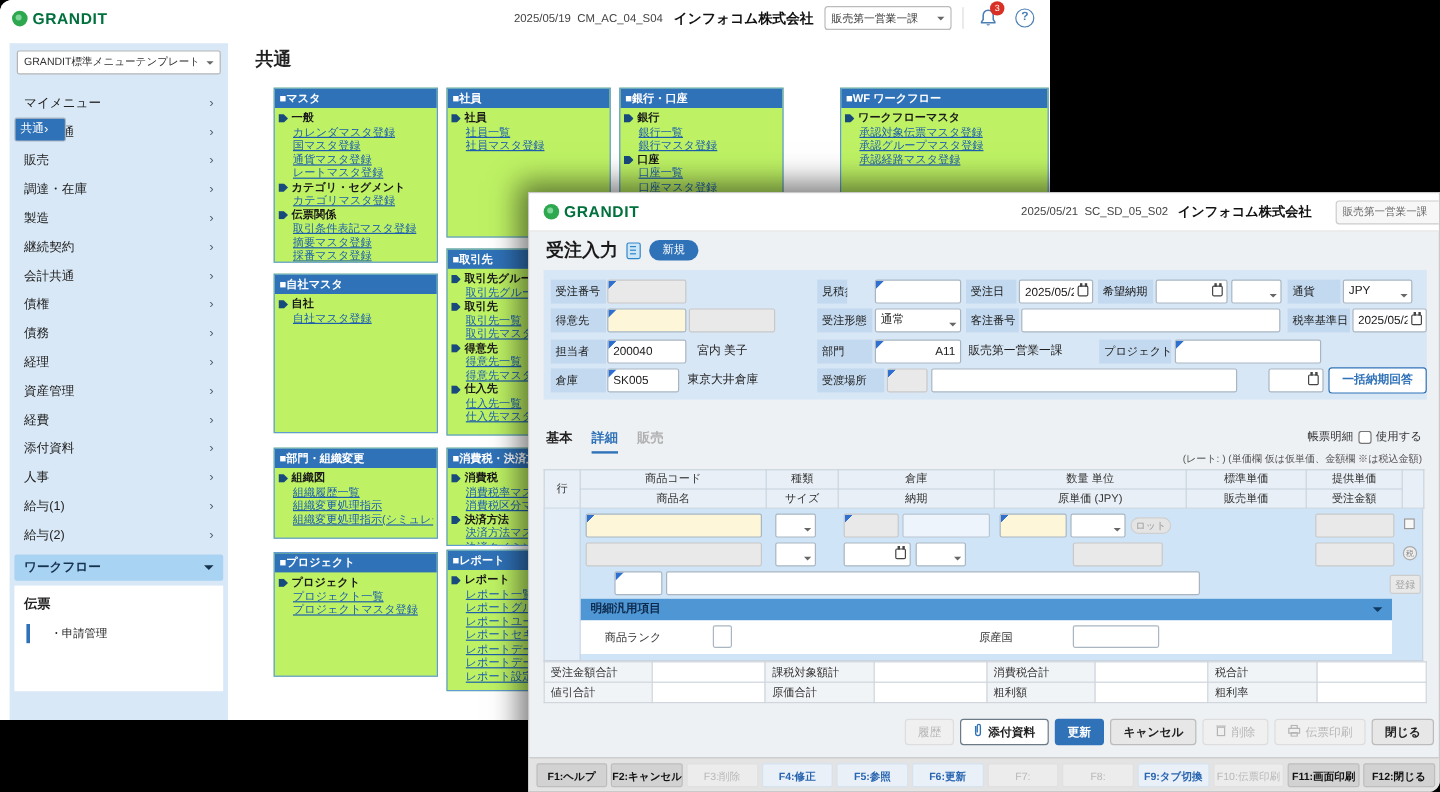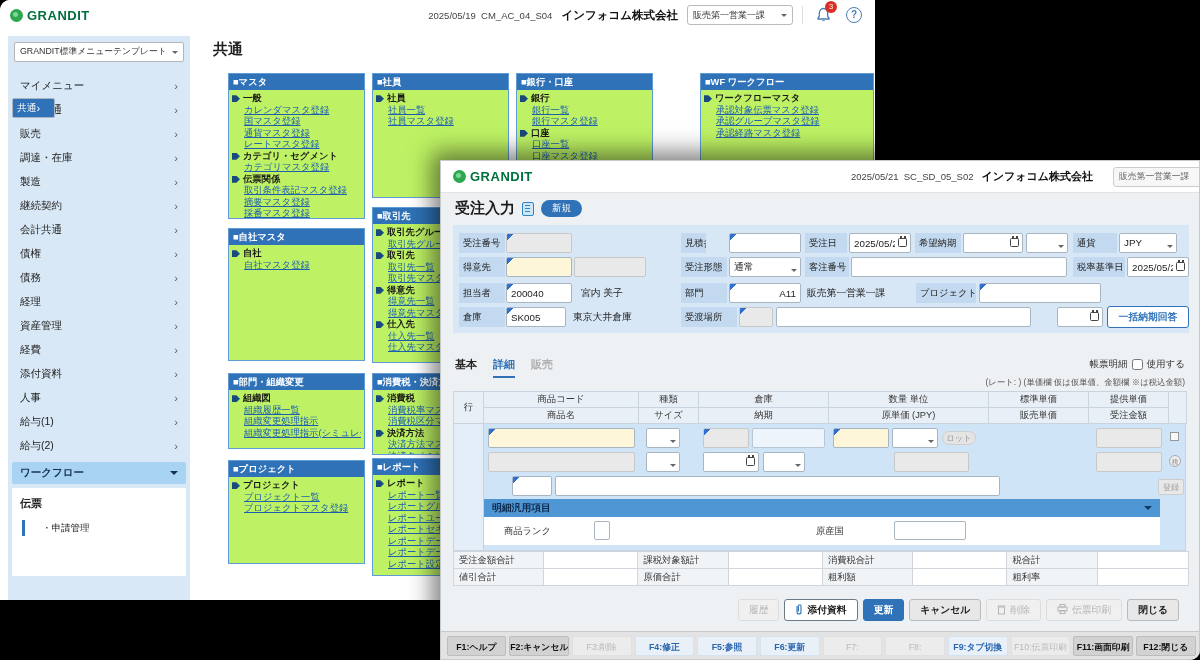--- a/index.html
+++ b/index.html
@@ -102,21 +102,21 @@
   .dwin{position:absolute;top:4px;height:19px;border:1px solid #a9b6c2;border-radius:2px;background:#fff;}
   .regbtn{position:absolute;right:1px;width:26px;height:16px;background:#e8e8e8;border:1px solid #ccc;border-radius:2px;color:#a3a3a3;font-size:8.3px;text-align:center;line-height:14px;}
 
   
   #totals{border-collapse:collapse;position:absolute;left:12px;top:390px;width:736px;table-layout:fixed;}
   #totals td{border:1px solid #d0d6dc;height:17px;font-size:9.3px;padding:0 5px;white-space:nowrap;overflow:hidden;}
   #totals td.lab{background:#f1f4f7;color:#333;}
   #totals td.val{background:#fff;}
 
   
-  #actions{position:absolute;right:20px;top:438px;display:flex;gap:5px;align-items:flex-start;}
+  #actions{position:absolute;right:4px;top:438px;display:flex;gap:5px;align-items:flex-start;}
   .abtn{height:22px;border-radius:3px;font-size:9.8px;padding:0 10px;display:flex;align-items:center;gap:4px;border:1px solid #bbb;background:#e7e7e7;color:#222;font-weight:bold;cursor:pointer;font-family:inherit;}
   .abtn.primary{background:#2f72b8;border-color:#2f72b8;color:#fff;}
   .abtn.ghost{background:#fff;border-color:#6c7a86;color:#222;}
   .abtn.off{background:#f0f0f0;border-color:#ddd;color:#b5b5b5;font-weight:normal;cursor:default;}
   .abtn svg{flex:none;}
 
   
   #fnbar{position:absolute;left:0;bottom:0;width:760px;height:28px;background:#e3e3e3;border-top:1px solid #c9c9c9;display:flex;align-items:center;padding:0 4px;}
   .fkey{flex:1;height:20px;margin:0 1.5px;border-radius:2px;font-size:8.8px;text-align:center;line-height:20px;white-space:nowrap;overflow:hidden;cursor:pointer;}
   .fkey.dark{background:#d2d2d2;border:1px solid #bdbdbd;color:#111;font-weight:bold;}

